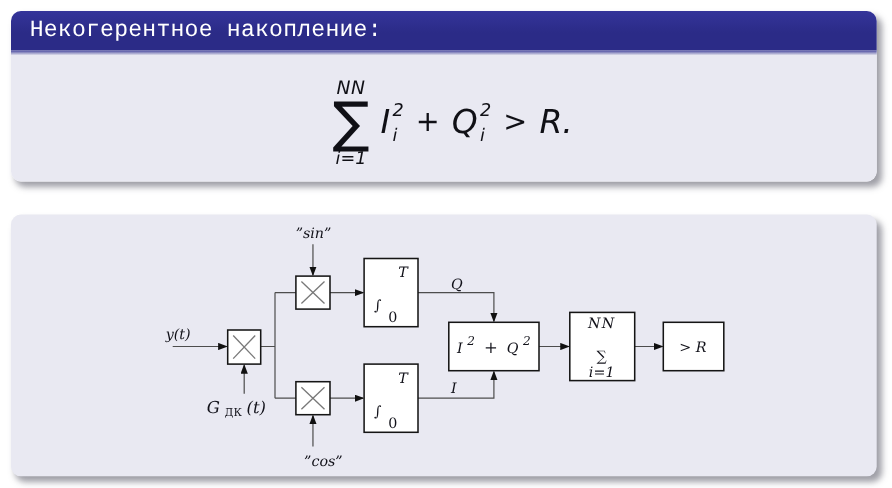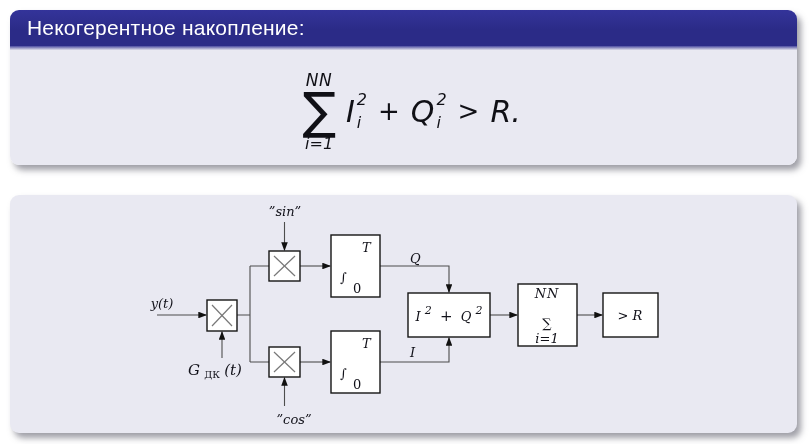--- a/index.html
+++ b/index.html
@@ -13,21 +13,21 @@
   *{box-sizing:border-box;margin:0;padding:0;}
   html,body{width:811px;height:444px;background:#ffffff;overflow:hidden;
     font-family:"Liberation Sans","DejaVu Sans",sans-serif;}
   .slide{position:relative;width:811px;height:444px;}
 
   
   .block{position:absolute;left:10px;width:787px;border-radius:9px;
     box-shadow:4px 5px 6px rgba(80,80,95,0.55);}
   .block-1{top:10px;height:155px;background:transparent;}
   .block-header{height:36px;background:linear-gradient(#34349a,var(--header-bg) 55%);
-    border-radius:9px 9px 0 0;display:flex;align-items:center;padding:0 17px;}
+    border-radius:9px 9px 0 0;display:flex;align-items:center;padding:0 17px;font-family:Liberation Mono, monospace;}
   .block-title{color:var(--title-text);font-size:21px;letter-spacing:.2px;}
   .block-fade{height:4px;background:linear-gradient(#4a4aa0,#9d9dc9 55%,#dcdcea 100%);}
   .block-body{height:115px;background:var(--body-bg);border-radius:0 0 9px 9px;
     display:flex;align-items:center;justify-content:center;}
 
   
   .formula{display:flex;align-items:center;color:var(--text);
     font-family:"DejaVu Sans","Liberation Sans",sans-serif;font-style:italic;
     transform:translate(8px,4px);}
   .sum-stack{display:flex;flex-direction:column;align-items:center;margin-right:10px;}

